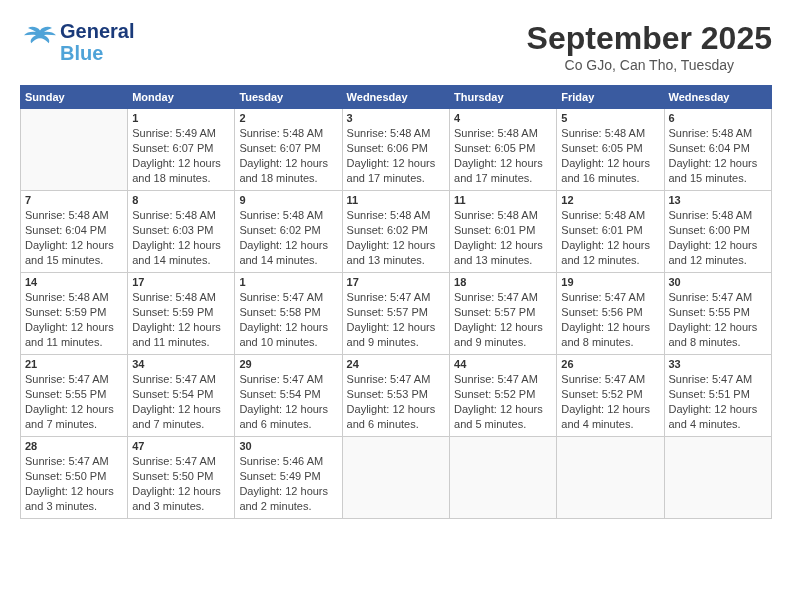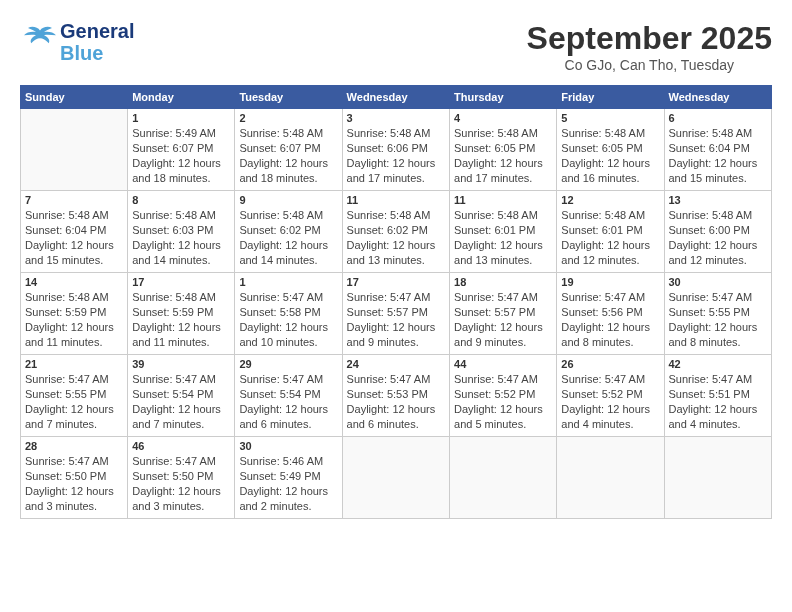--- a/index.html
+++ b/index.html
@@ -194,51 +194,51 @@
           <span class="day-number">30</span>
           <div class="day-info">Sunrise: 5:47 AM<br>Sunset: 5:55 PM<br>Daylight: 12 hours<br>and 8 minutes.</div>
         </td>
       </tr>
       <tr>
         <td>
           <span class="day-number">21</span>
           <div class="day-info">Sunrise: 5:47 AM<br>Sunset: 5:55 PM<br>Daylight: 12 hours<br>and 7 minutes.</div>
         </td>
         <td>
-          <span class="day-number">39</span>
+          <span class="day-number">34</span>
           <div class="day-info">Sunrise: 5:47 AM<br>Sunset: 5:54 PM<br>Daylight: 12 hours<br>and 7 minutes.</div>
         </td>
         <td>
           <span class="day-number">29</span>
           <div class="day-info">Sunrise: 5:47 AM<br>Sunset: 5:54 PM<br>Daylight: 12 hours<br>and 6 minutes.</div>
         </td>
         <td>
           <span class="day-number">24</span>
           <div class="day-info">Sunrise: 5:47 AM<br>Sunset: 5:53 PM<br>Daylight: 12 hours<br>and 6 minutes.</div>
         </td>
         <td>
           <span class="day-number">44</span>
           <div class="day-info">Sunrise: 5:47 AM<br>Sunset: 5:52 PM<br>Daylight: 12 hours<br>and 5 minutes.</div>
         </td>
         <td>
           <span class="day-number">26</span>
           <div class="day-info">Sunrise: 5:47 AM<br>Sunset: 5:52 PM<br>Daylight: 12 hours<br>and 4 minutes.</div>
         </td>
         <td>
-          <span class="day-number">42</span>
+          <span class="day-number">33</span>
           <div class="day-info">Sunrise: 5:47 AM<br>Sunset: 5:51 PM<br>Daylight: 12 hours<br>and 4 minutes.</div>
         </td>
       </tr>
       <tr>
         <td>
           <span class="day-number">28</span>
           <div class="day-info">Sunrise: 5:47 AM<br>Sunset: 5:50 PM<br>Daylight: 12 hours<br>and 3 minutes.</div>
         </td>
         <td>
-          <span class="day-number">46</span>
+          <span class="day-number">47</span>
           <div class="day-info">Sunrise: 5:47 AM<br>Sunset: 5:50 PM<br>Daylight: 12 hours<br>and 3 minutes.</div>
         </td>
         <td>
           <span class="day-number">30</span>
           <div class="day-info">Sunrise: 5:46 AM<br>Sunset: 5:49 PM<br>Daylight: 12 hours<br>and 2 minutes.</div>
         </td>
         <td class="empty-cell"></td>
         <td class="empty-cell"></td>
         <td class="empty-cell"></td>
         <td class="empty-cell"></td>

